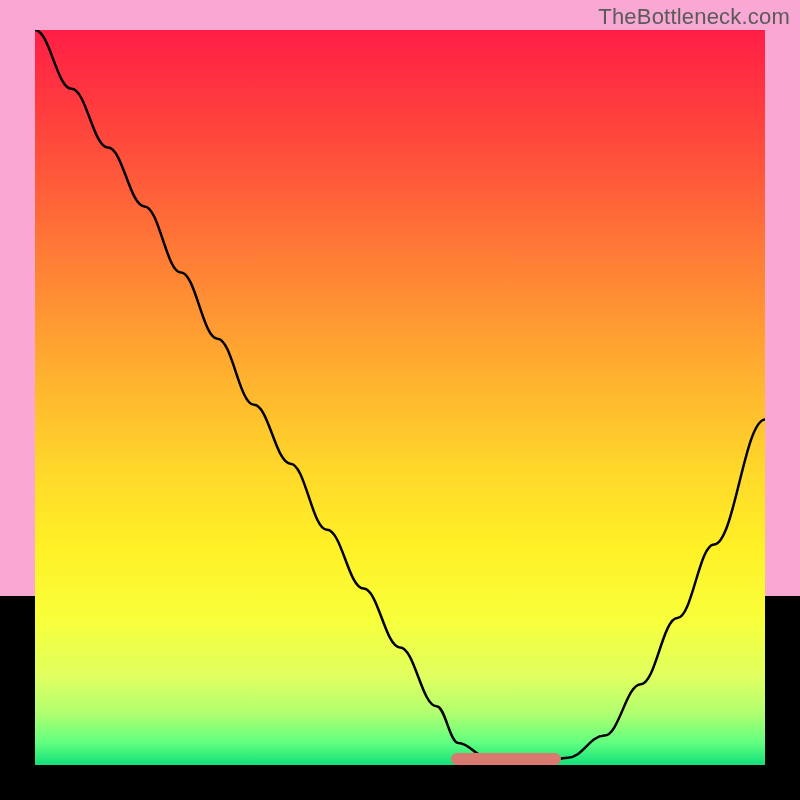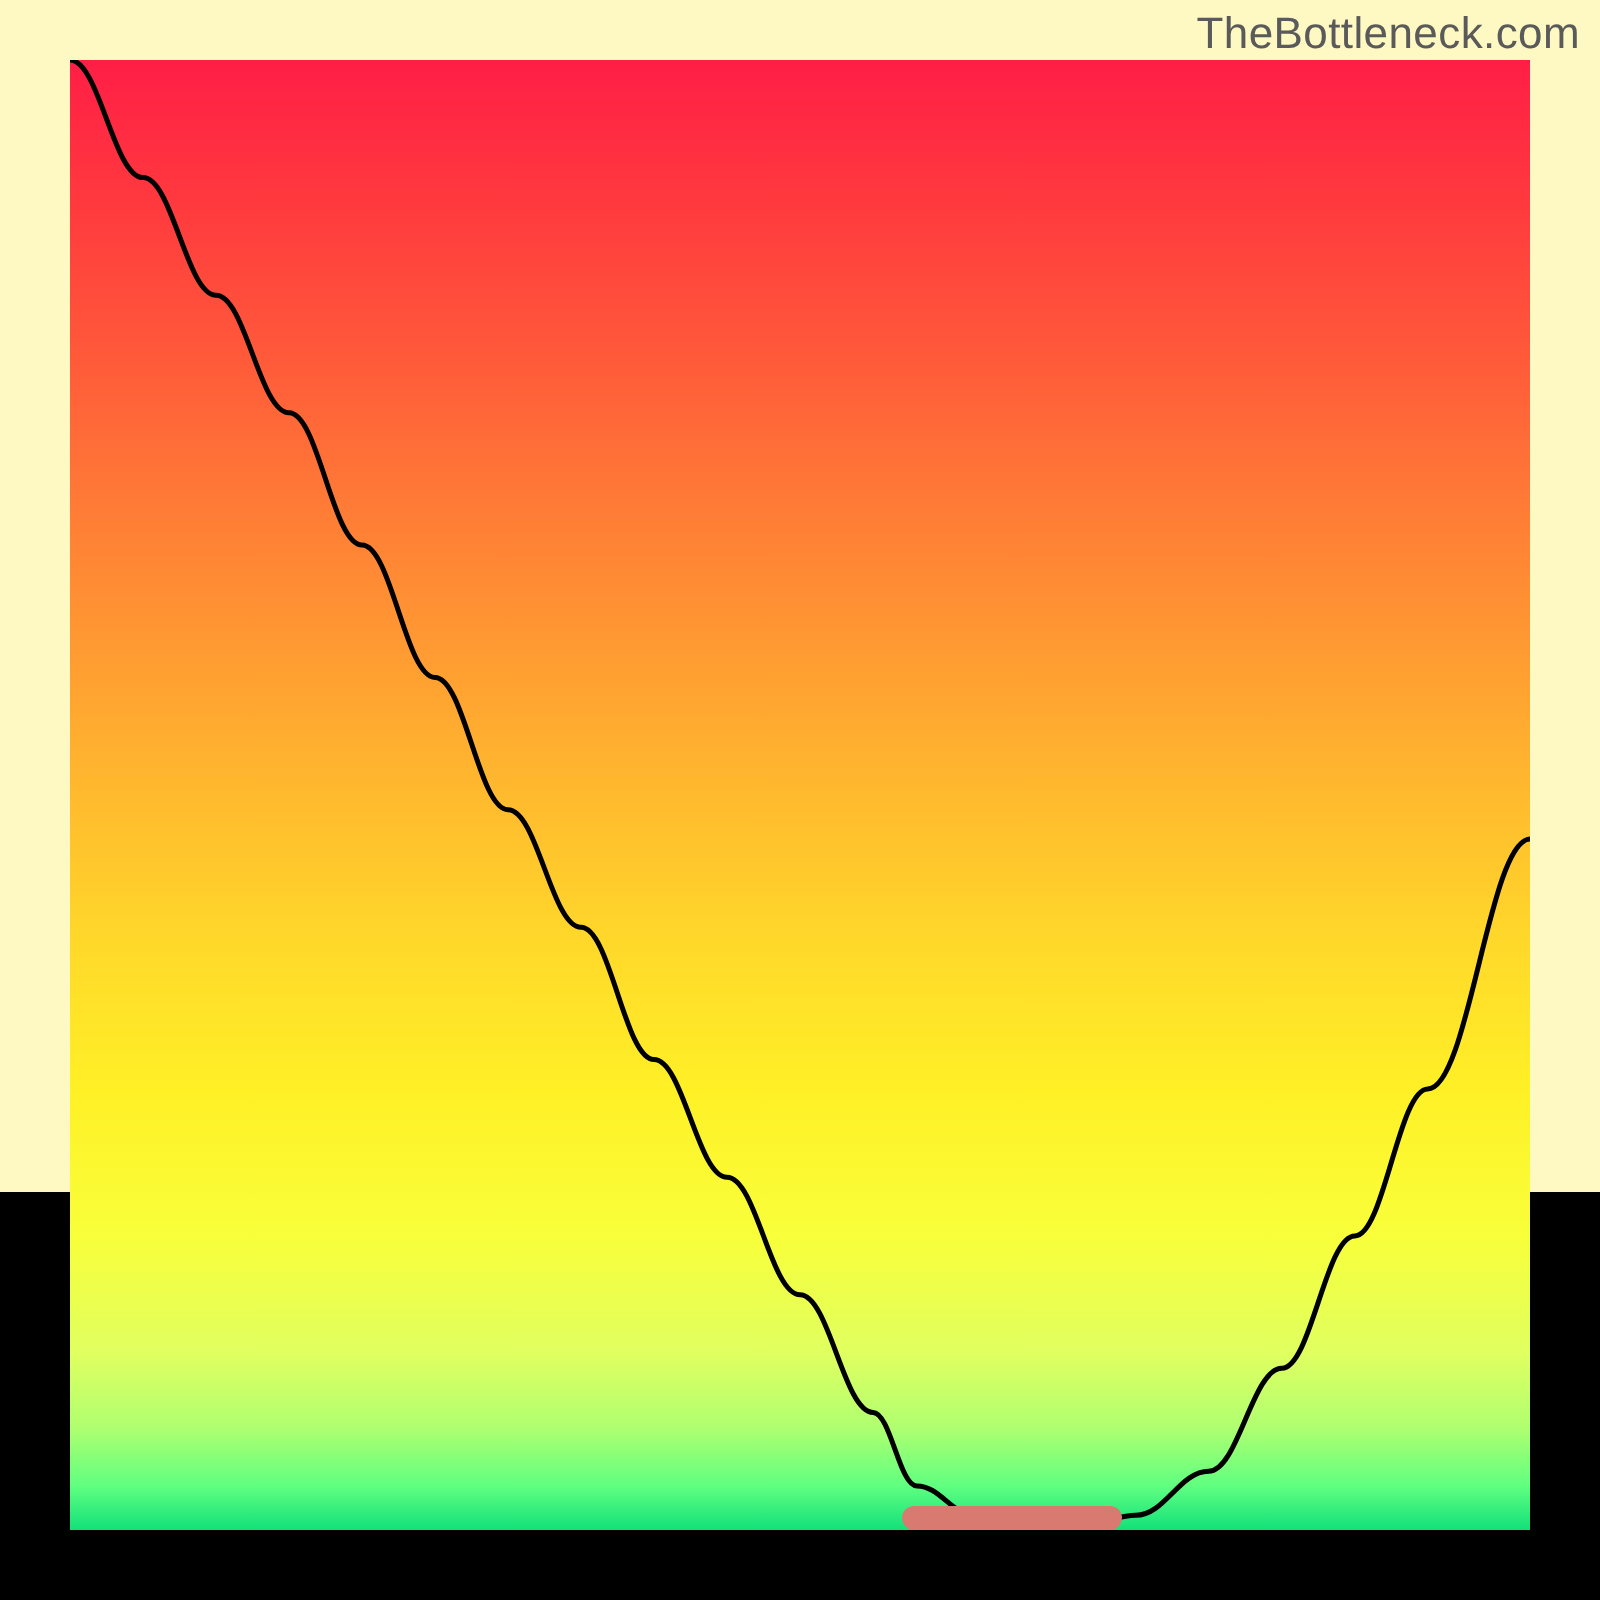--- a/index.html
+++ b/index.html
@@ -8,21 +8,21 @@
     width: 800px;
     height: 800px;
     background: #000;
     overflow: hidden;
     font-family: Arial, Helvetica, sans-serif;
   }
   .frame {
     position: relative;
     width: 800px;
     height: 596px;
-    background: #fef9c3;
+    background: #f9a8d4;
   }
   .watermark {
     position: absolute;
     top: 4px;
     right: 10px;
     color: #5a5a5a;
     font-size: 22px;
     font-weight: 500;
     letter-spacing: 0.2px;
     z-index: 5;

